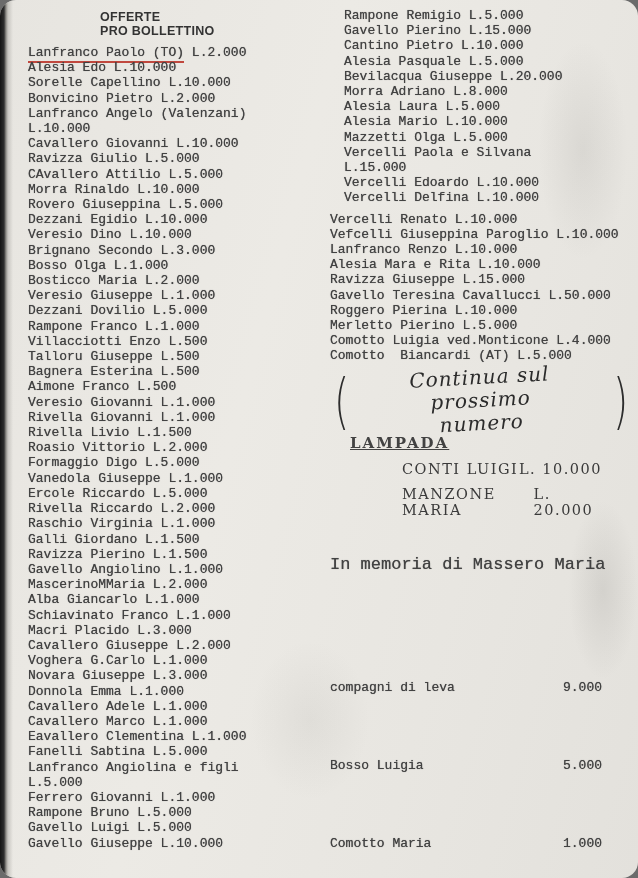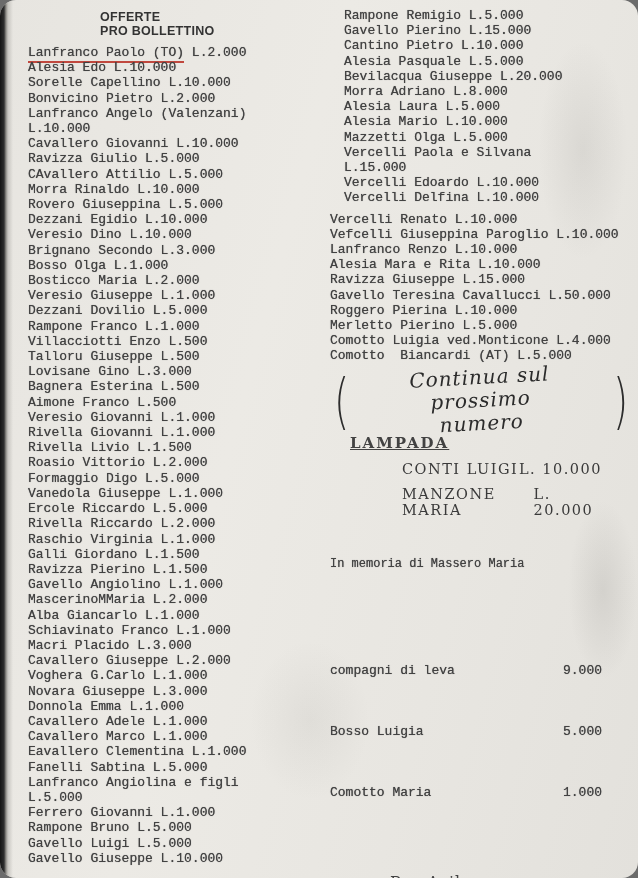--- a/index.html
+++ b/index.html
@@ -34,22 +34,22 @@
   .hw-text{font-family:"DejaVu Serif",serif;font-style:italic;font-size:20px;color:#2b2b2b;
       transform:rotate(-3deg);text-align:center;line-height:23px;margin:0 14px;letter-spacing:1px;}
   .hw-line2{display:block;}
 
   .display-serif{font-family:"DejaVu Serif",serif;color:#3a3a3a;}
   .lampada-title{font-family:"DejaVu Serif",serif;font-weight:bold;font-size:15px;letter-spacing:2px;
       text-decoration:underline;width:240px;margin:2px 0 0 20px;}
   .lampada-row{display:flex;justify-content:space-between;font-size:14.5px;letter-spacing:1.5px;
       padding:0 30px 0 72px;margin-top:9px;}
   .memoria{margin-top:9px;}
-  .memoria-title{font-size:12px;line-height:15px;}
-  .memoria-row{display:flex;justify-content:space-between;padding-right:30px;font-size:13px;line-height:15px;}
+  .memoria-title{font-size:17px;line-height:15px;}
+  .memoria-row{display:flex;justify-content:space-between;padding-right:30px;font-size:13px;line-height:15px;margin-top:17px;}
 
   .pro-asilo-title{font-family:"DejaVu Serif",serif;font-size:16px;letter-spacing:1px;margin:13px 0 7px 60px;}
 </style>
 </head>
 <body>
 
 <div class="page">
   <div class="scan-edge"></div>
   <div class="smudge s1"></div>
   <div class="smudge s2"></div>
@@ -96,21 +96,20 @@
         <div class="entry tw">Veresio Giuseppe L.1.000</div>
 
         <div class="entry tw">Dezzani Dovilio L.5.000</div>
 
         <div class="entry tw">Rampone Franco L.1.000</div>
 
         <div class="entry tw">Villacciotti Enzo L.500</div>
 
         <div class="entry tw">Talloru Giuseppe L.500</div>
 
-        <div class="entry tw">Lovisane Gino L.3.000</div>
 
         <div class="entry tw">Bagnera Esterina L.500</div>
 
         <div class="entry tw">Aimone Franco L.500</div>
 
         <div class="entry tw">Veresio Giovanni L.1.000</div>
 
         <div class="entry tw">Rivella Giovanni L.1.000</div>
 
         <div class="entry tw">Rivella Livio L.1.500</div>

